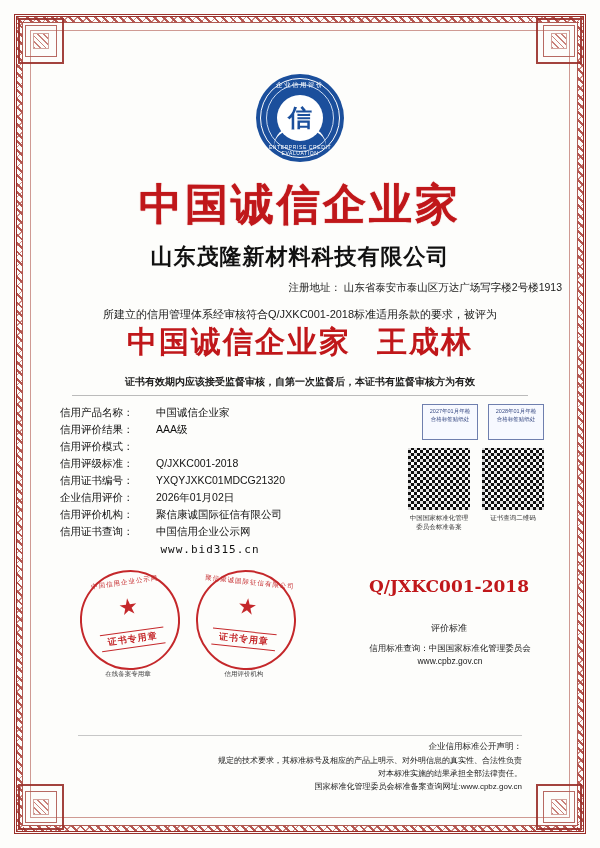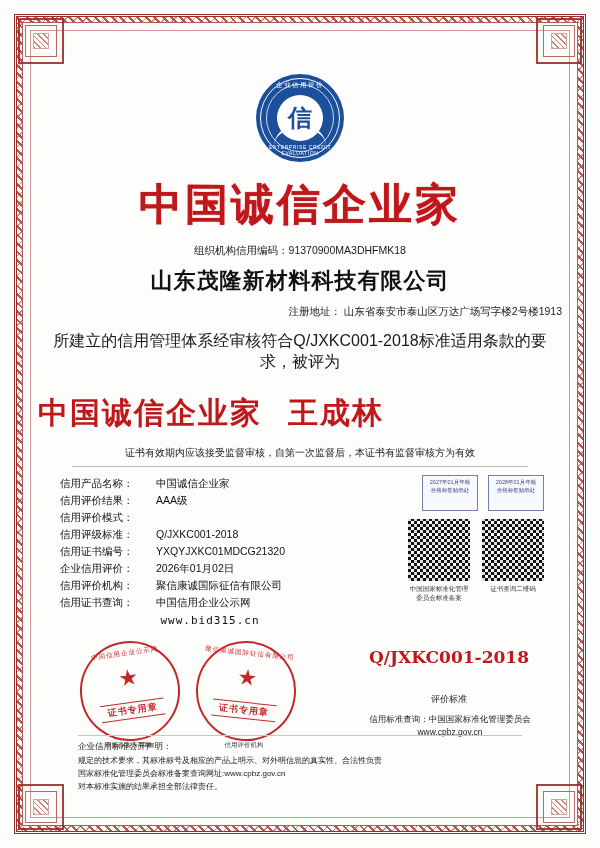--- a/index.html
+++ b/index.html
@@ -129,31 +129,31 @@
   .company{
     margin-top:8px;text-align:center;
     font-size:22px;font-weight:bold;color:#111;
     letter-spacing:1px;
     font-family:"DejaVu Serif","Liberation Serif",serif;
   }
   .address{
     margin-top:9px;text-align:right;font-size:10.5px;color:#1a1a1a;
   }
   .statement{
-    margin-top:12px;text-align:center;font-size:16px;color:#1a1a1a;
+    margin-top:12px;text-align:center;font-size:11px;color:#1a1a1a;
   }
   .award{
-    margin-top:20px;
+    margin-top:0;text-align:center;
     font-size:30px;font-weight:bold;color:#c0171a;
     letter-spacing:2px;
     font-family:"DejaVu Serif","Liberation Serif",serif;
   }
   .award .name{margin-left:26px;}
   .valid-note{
-    margin-top:12px;text-align:center;font-size:10px;color:#1a1a1a;
+    margin-top:12px;text-align:center;font-size:10px;color:#1a1a1a;font-weight:bold;
   }
   .rule{
     margin:6px 34px 0 34px;border-top:1px solid #bbb;
   }
 
   
   .body-area{
     position:relative;margin-top:8px;padding:0 22px;
   }
   .fields{
@@ -245,21 +245,21 @@
     font-size:9px;color:#222;
   }
   .std-query{
     position:absolute;right:6px;top:72px;width:212px;text-align:center;
     font-size:8.5px;color:#222;line-height:13px;
   }
 
   
   .declare{
     position:absolute;left:40px;right:40px;bottom:16px;
-    text-align:left;color:#1a1a1a;
+    text-align:right;color:#1a1a1a;
   }
   .declare .dtitle{
     font-size:8.5px;border-top:1px solid #c7c7c7;padding-top:5px;
   }
   .declare p{margin:2px 0;font-size:8px;line-height:11px;}
 </style>
 </head>
 <body>
 
 <div class="cert">
@@ -281,21 +281,20 @@
         <div class="txt-top">企业信用评价</div>
         <div class="inner-disc">
           <span>信</span>
         </div>
         <div class="hands"></div>
         <div class="txt-bottom">ENTERPRISE CREDIT EVALUATION</div>
       </div>
     </div>
 
     <div class="main-title">中国诚信企业家</div>
-    <div class="code-line">组织机构信用编码：91370900MA3DHFMK18</div>
     <div class="company">山东茂隆新材料科技有限公司</div>
     <div class="address">注册地址：  山东省泰安市泰山区万达广场写字楼2号楼1913</div>
     <div class="statement">所建立的信用管理体系经审核符合Q/JXKC001-2018标准适用条款的要求，被评为</div>
 
     <div class="award">
       <span>中国诚信企业家</span><span class="name">王成林</span>
     </div>
 
     <div class="valid-note">证书有效期内应该接受监督审核，自第一次监督后，本证书有监督审核方为有效</div>
     <div class="rule"></div>
@@ -375,18 +374,18 @@
       <div class="seal-cap seal-cap-2">信用评价机构</div>
 
       <div class="std-no">Q/JXKC001-2018</div>
       <div class="std-label">评价标准</div>
       <div class="std-query">信用标准查询：中国国家标准化管理委员会  www.cpbz.gov.cn</div>
     </div>
 
     <div class="declare">
       <div class="dtitle">企业信用标准公开声明：</div>
       <p>规定的技术要求，其标准标号及相应的产品上明示、对外明信息的真实性、合法性负责</p>
+      <p>对本标准实施的结果承担全部法律责任。</p>
       <p>国家标准化管理委员会标准备案查询网址:www.cpbz.gov.cn</p>
-      <p>对本标准实施的结果承担全部法律责任。</p>
     </div>
 
   </div>
 </div>
 
 </body></html>

